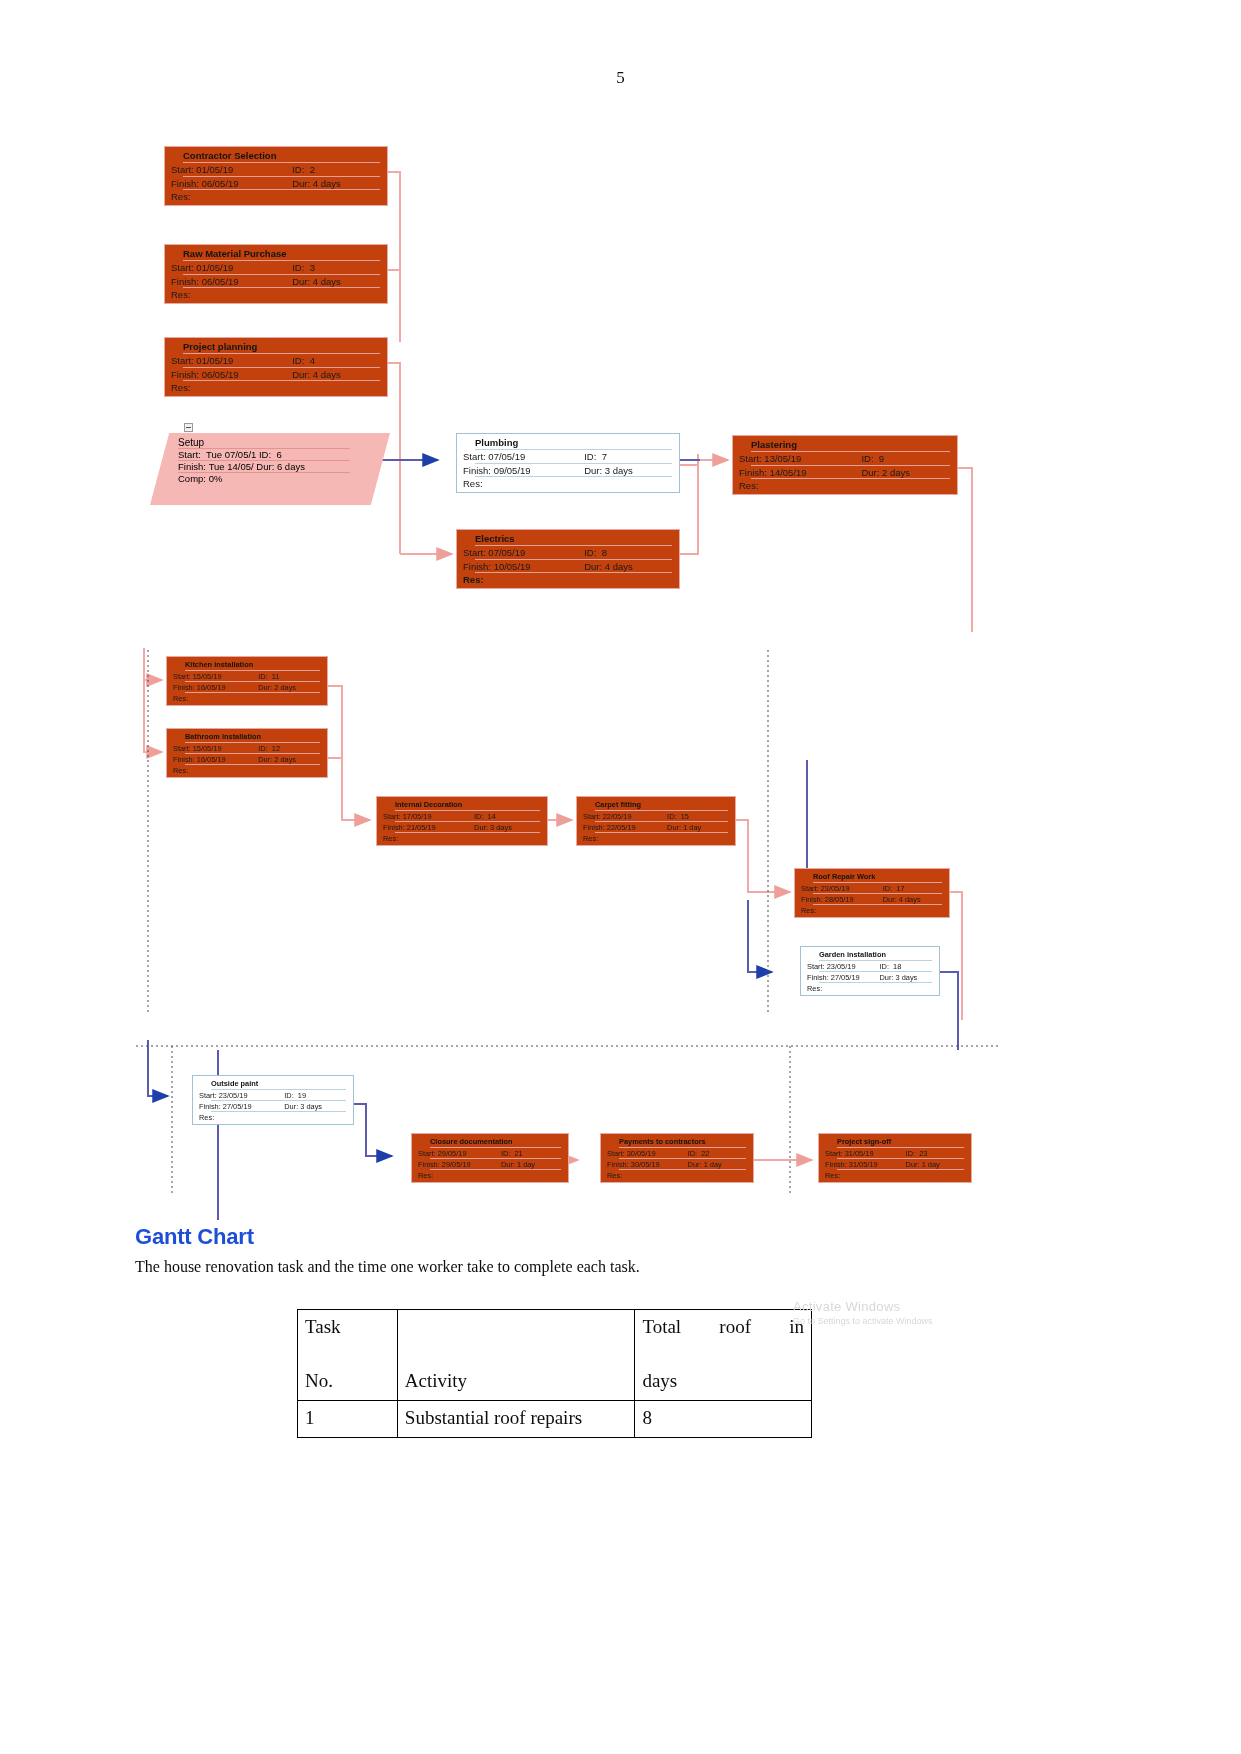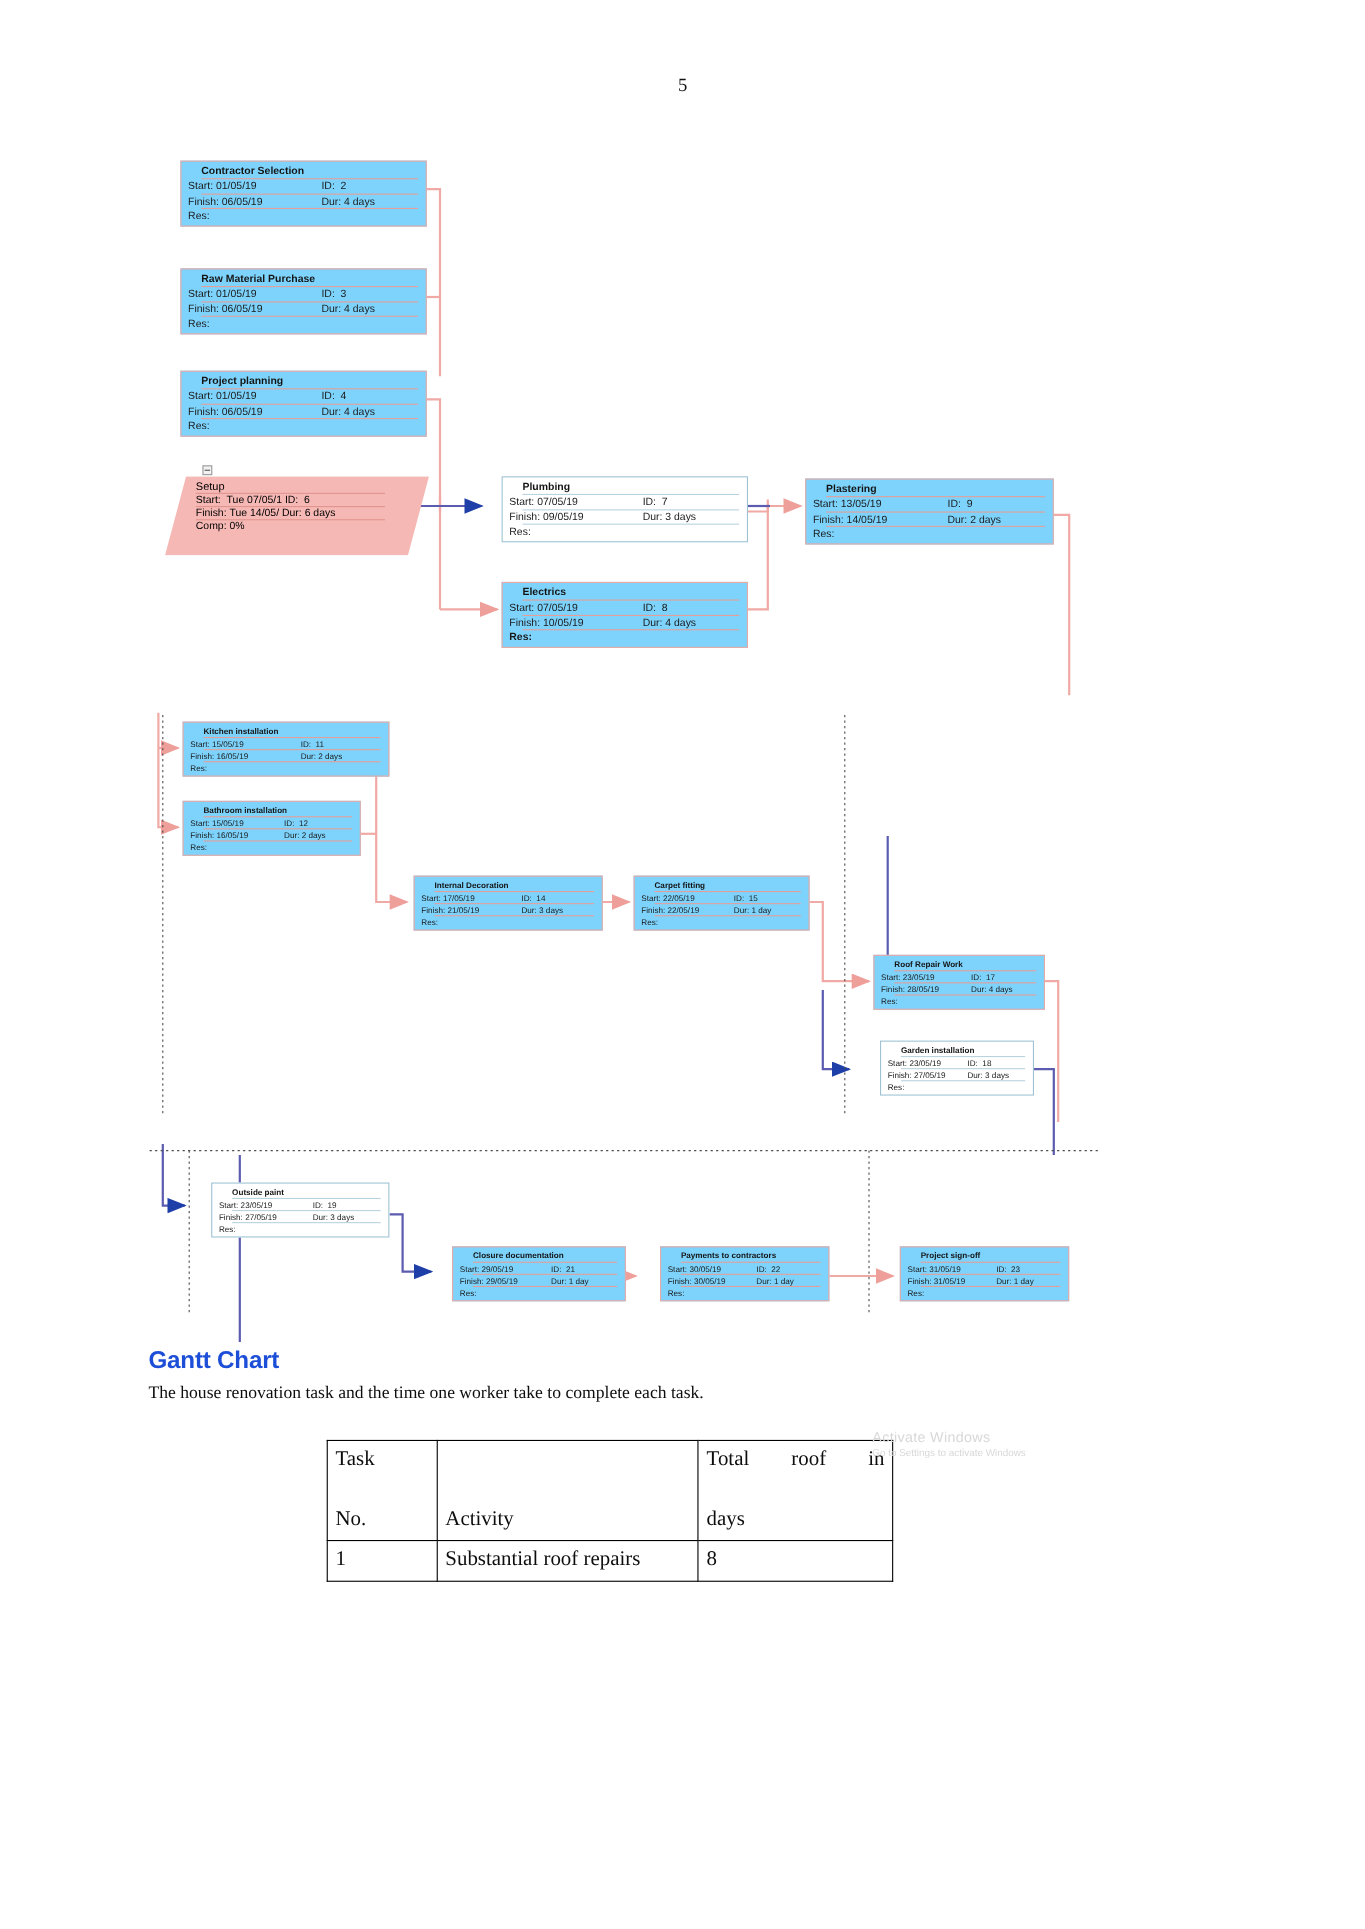--- a/index.html
+++ b/index.html
@@ -23,21 +23,21 @@
   
   #network-diagram {
     position:absolute; left:0; top:120px;
     width:1241px; height:1100px;
   }
   #network-svg { position:absolute; left:0; top:0; }
 
   
   .node {
     position:absolute;
-    background:#7dd3fc;
+    background:#c2410c;
     border:1px solid #e8a9a4;
     padding:3px 0 2px 0;
     z-index:5;
   }
   .node.critical-white {
     background:#ffffff;
     border:1px solid #9fc3d5;
   }
   .node .nrow {
     display:flex;
@@ -354,21 +354,21 @@
     <div class="nrow">
       <span class="c1"><span>Finish:</span>&nbsp;<span>14/05/19</span></span>
       <span class="c2"><span>Dur:</span>&nbsp;<span>2 days</span></span>
     </div>
     <div class="underline"></div>
     <div class="nrow">
       <span>Res:</span>
     </div>
   </div>
 
-  <div class="node nsize-sm" style="left:166px; top:536px; width:188px;">
+  <div class="node nsize-sm" style="left:166px; top:536px; width:162px;">
     <div class="ntitle">Kitchen installation</div>
     <div class="underline"></div>
     <div class="nrow">
       <span class="c1"><span>Start:</span>&nbsp;<span>15/05/19</span></span>
       <span class="c2"><span>ID:</span>&nbsp;&nbsp;<span>11</span></span>
     </div>
     <div class="underline"></div>
     <div class="nrow">
       <span class="c1"><span>Finish:</span>&nbsp;<span>16/05/19</span></span>
       <span class="c2"><span>Dur:</span>&nbsp;<span>2 days</span></span>

